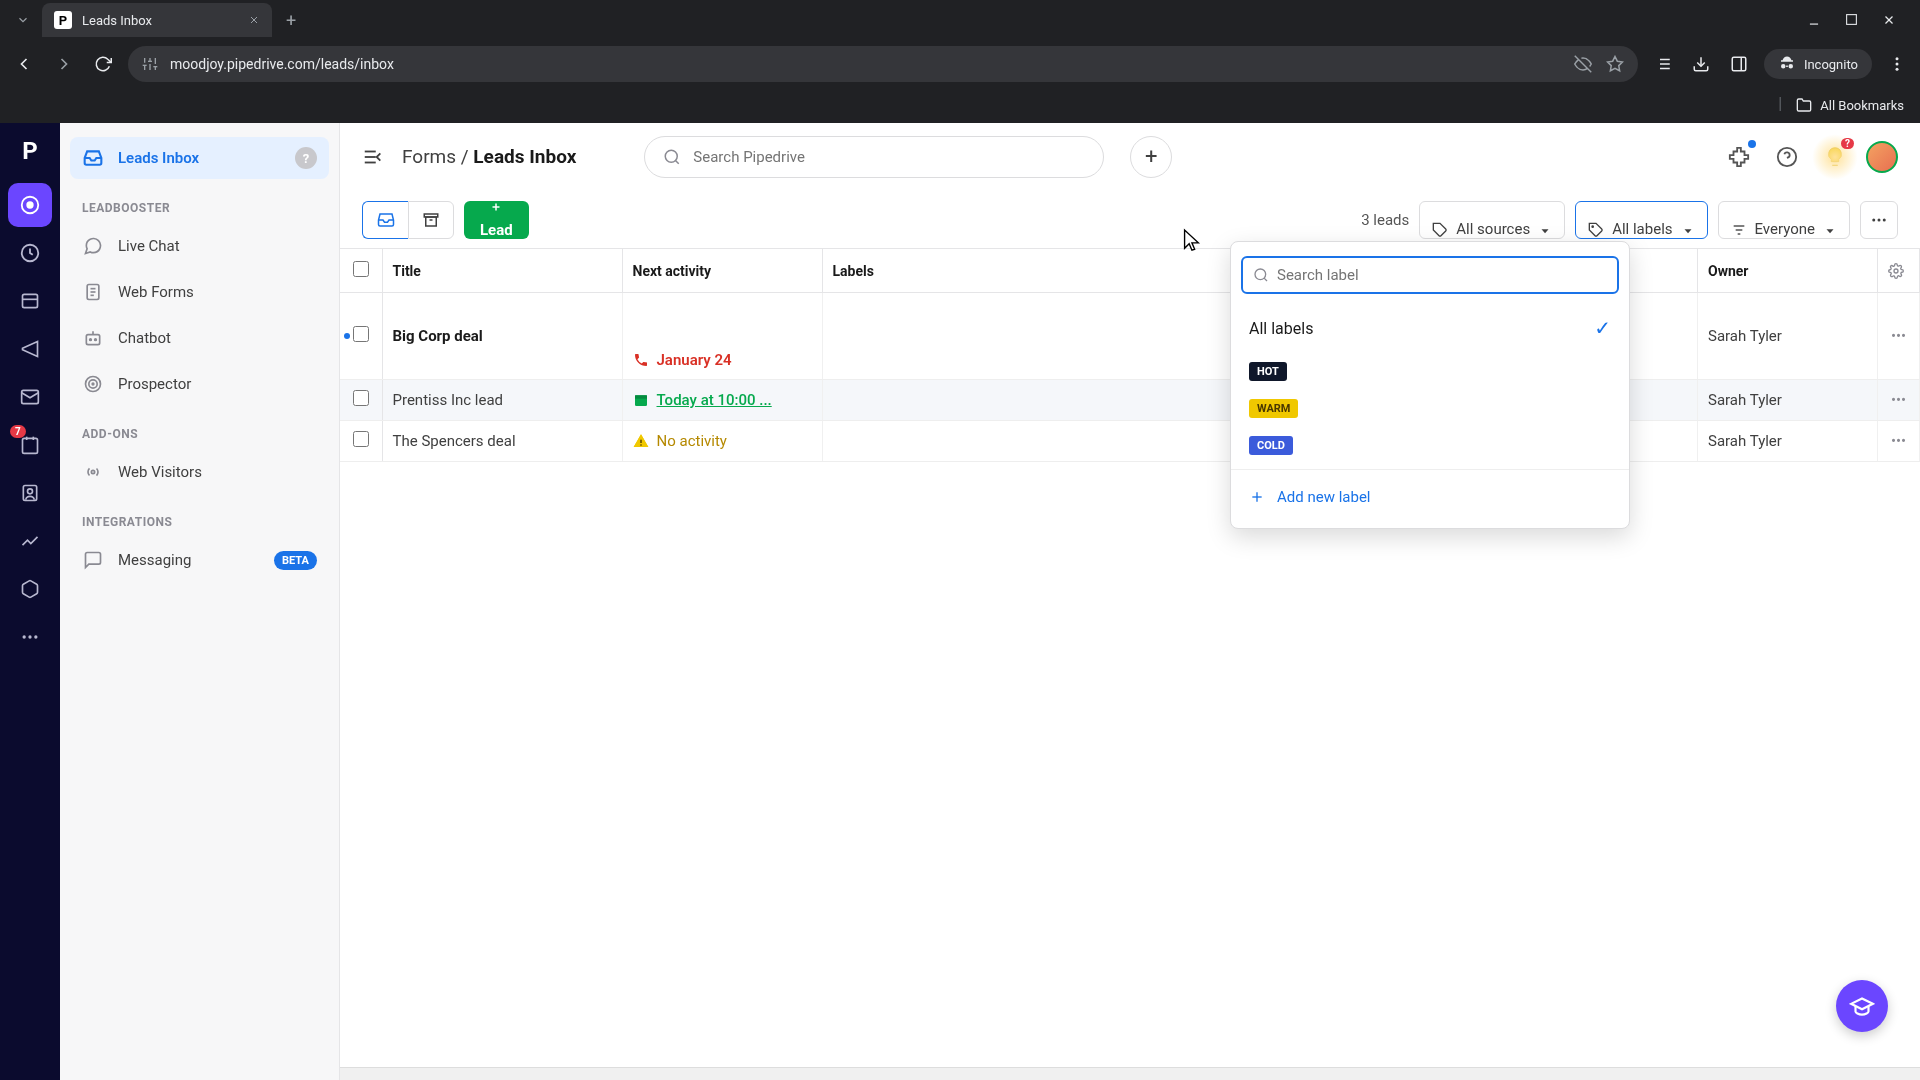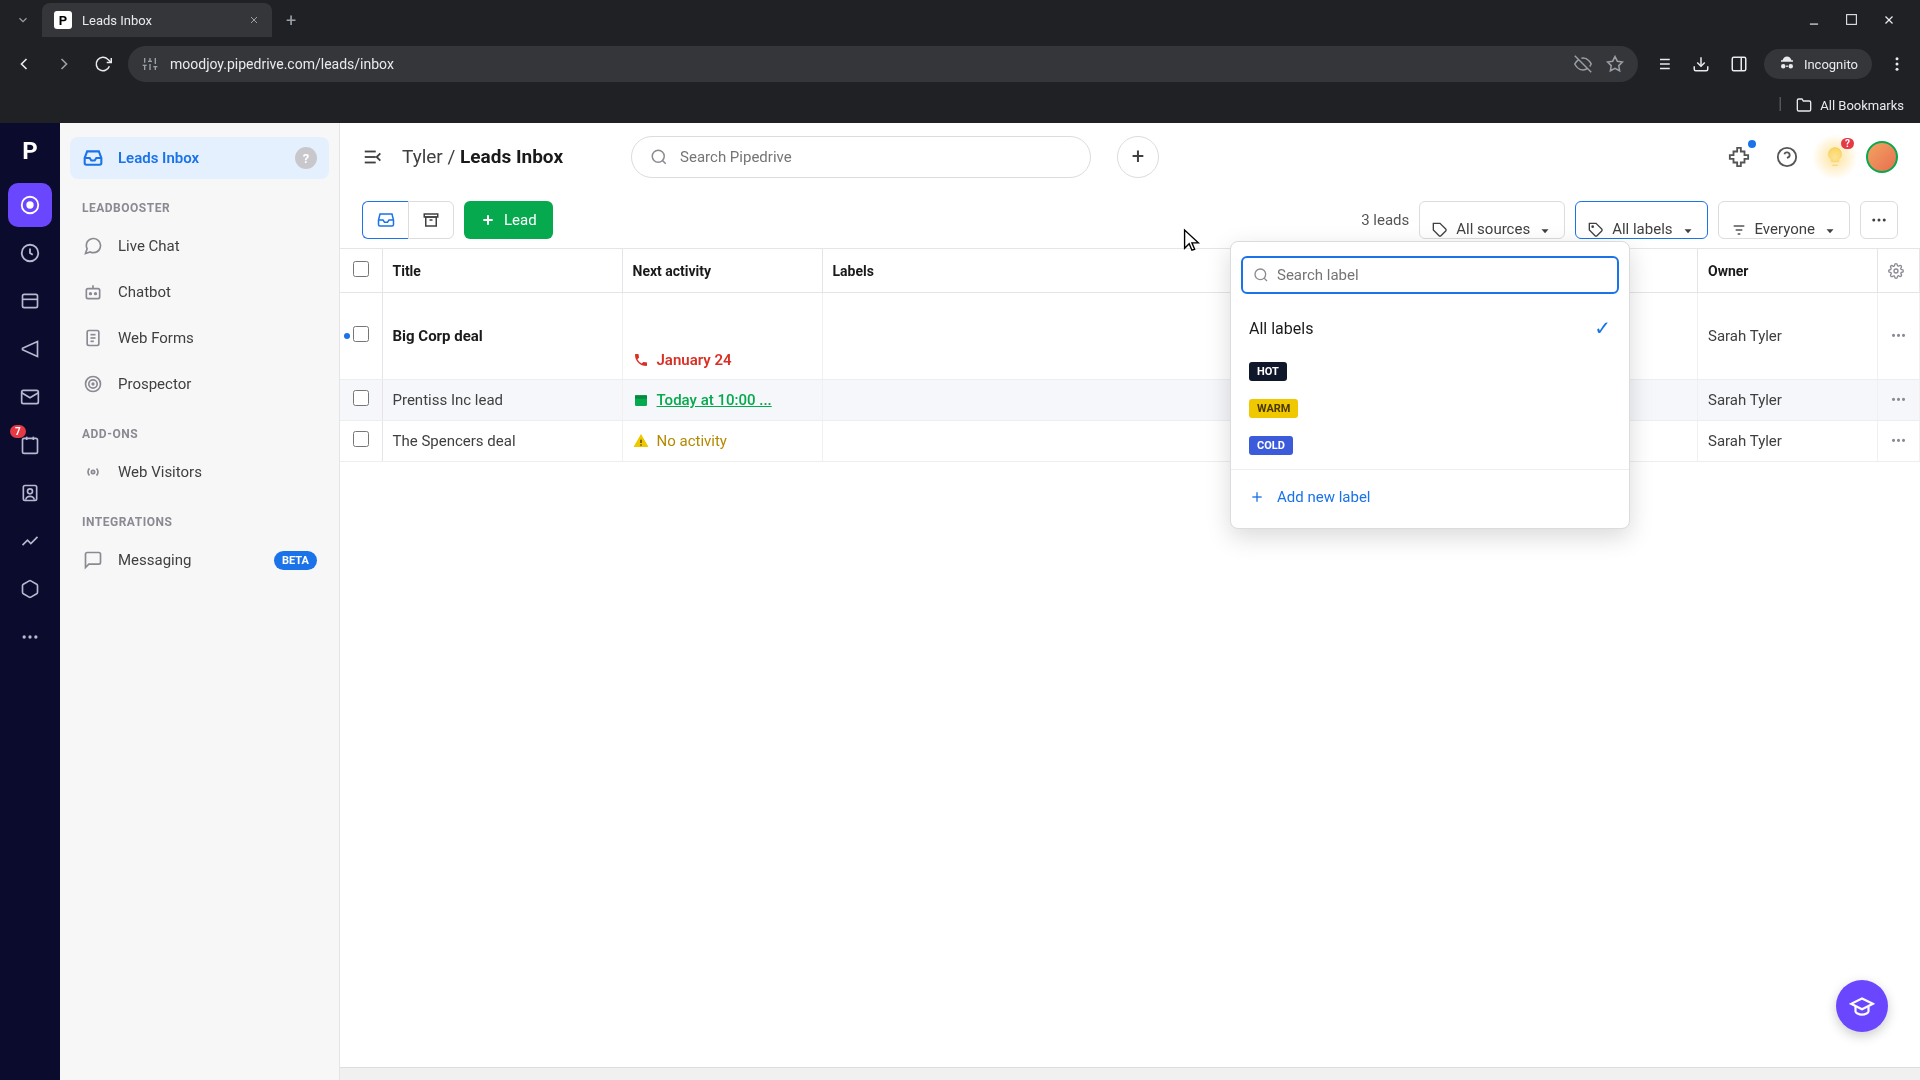--- a/index.html
+++ b/index.html
@@ -63,21 +63,21 @@
 .red-dot { position:absolute; top:-2px; right:-2px; background:#e63946; color:#fff; font-size:10px; border-radius:8px; padding:0 4px; font-weight:700; }
 .blue-dot { position:absolute; top:0; right:0; width:8px; height:8px; background:#1a73e8; border-radius:50%; }
 .avatar { width:32px; height:32px; border-radius:50%; background:linear-gradient(135deg,#f4a261,#e76f51); border:2px solid #06a94d; }
 
 .filterbar { height:58px; border-bottom:1px solid #e5e5e7; display:flex; align-items:center; padding:0 22px; gap:10px; position:relative; }
 .view-group { display:flex; }
 .view-btn { width:46px; height:38px; border:1px solid #dcdcde; display:flex; align-items:center; justify-content:center; color:#404040; cursor:pointer; }
 .view-btn:first-child { border-radius:6px 0 0 6px; border-right:none; }
 .view-btn:last-child { border-radius:0 6px 6px 0; }
 .view-btn.active { border-color:#1a73e8; color:#1a73e8; position:relative; z-index:1; }
-.lead-btn { background:#06a94d; color:#fff; border:none; border-radius:6px; height:38px; padding:0 16px; display:flex; align-items:center; gap:8px; font-size:15px; font-weight:400; cursor:pointer; }
+.lead-btn { background:#06a94d; color:#fff; border:none; border-radius:6px; height:38px; padding:0 16px; display:flex; align-items:center; gap:8px; font-size:15px; font-weight:700; cursor:pointer;flex-direction:column; }
 .lead-count { margin-left:auto; color:#555; font-size:15px; }
 .filter-btn { height:38px; border:1px solid #dcdcde; border-radius:6px; padding:0 12px; display:flex; align-items:flex-end; gap:8px; color:#404040; cursor:pointer; font-size:15px; background:#fff; }
 .filter-btn.active { border-color:#1a73e8; }
 .more-btn { width:38px; height:38px; border:1px solid #dcdcde; border-radius:6px; display:flex; align-items:center; justify-content:center; cursor:pointer; color:#404040; }
 
 .table-wrap { flex:1; overflow:auto; position:relative; }
 table { width:100%; border-collapse:collapse; }
 th { text-align:left; font-size:14px; font-weight:700; color:#1a1a1a; padding:12px 10px; border-bottom:1px solid #e5e5e7; border-right:1px solid #e5e5e7; background:#fff;margin-left:7px; }
 th:first-child, td:first-child { width:42px; text-align:center; border-right:1px solid #e5e5e7; }
 td { padding:10px; border-bottom:1px solid #eee; border-right:1px solid #f0f0f0; font-size:15px; color:#404040; }
@@ -329,38 +329,38 @@
       <span class="sb-icon">
           <svg width="20" height="20" viewBox="0 0 24 24" fill="none" stroke="currentColor" stroke-width="2">
             <path d="M21 11.5a8.38 8.38 0 0 1-.9 3.8 8.5 8.5 0 0 1-7.6 4.7 8.38 8.38 0 0 1-3.8-.9L3 21l1.9-5.7a8.38 8.38 0 0 1-.9-3.8 8.5 8.5 0 0 1 4.7-7.6 8.38 8.38 0 0 1 3.8-.9h.5a8.48 8.48 0 0 1 8 8v.5z"></path>
           </svg>
         </span>
       <span>Live Chat</span>
     </div>
     <div class="sidebar-item">
       <span class="sb-icon">
           <svg width="20" height="20" viewBox="0 0 24 24" fill="none" stroke="currentColor" stroke-width="2">
+            <rect x="5" y="3" width="14" height="18" rx="2"></rect>
+            <line x1="9" y1="8" x2="15" y2="8"></line>
+            <line x1="9" y1="12" x2="15" y2="12"></line>
+            <line x1="9" y1="16" x2="13" y2="16"></line>
+          </svg>
+        </span>
+      <span>Web Forms</span>
+    </div>
+    <div class="sidebar-item">
+      <span class="sb-icon">
+          <svg width="20" height="20" viewBox="0 0 24 24" fill="none" stroke="currentColor" stroke-width="2">
             <rect x="4" y="8" width="16" height="12" rx="2"></rect>
             <circle cx="9" cy="14" r="1" fill="currentColor"></circle>
             <circle cx="15" cy="14" r="1" fill="currentColor"></circle>
             <line x1="12" y1="4" x2="12" y2="8"></line>
           </svg>
         </span>
       <span>Chatbot</span>
-    </div>
-    <div class="sidebar-item">
-      <span class="sb-icon">
-          <svg width="20" height="20" viewBox="0 0 24 24" fill="none" stroke="currentColor" stroke-width="2">
-            <rect x="5" y="3" width="14" height="18" rx="2"></rect>
-            <line x1="9" y1="8" x2="15" y2="8"></line>
-            <line x1="9" y1="12" x2="15" y2="12"></line>
-            <line x1="9" y1="16" x2="13" y2="16"></line>
-          </svg>
-        </span>
-      <span>Web Forms</span>
     </div>
     <div class="sidebar-item">
       <span class="sb-icon">
           <svg width="20" height="20" viewBox="0 0 24 24" fill="none" stroke="currentColor" stroke-width="2">
             <circle cx="12" cy="12" r="9"></circle>
             <circle cx="12" cy="12" r="5"></circle>
             <circle cx="12" cy="12" r="1" fill="currentColor"></circle>
           </svg>
         </span>
       <span>Prospector</span>
@@ -395,21 +395,21 @@
     <div class="topbar">
       <span class="menu-toggle">
           <svg width="22" height="22" viewBox="0 0 24 24" fill="none" stroke="currentColor" stroke-width="2">
             <line x1="3" y1="6" x2="15" y2="6"></line>
             <line x1="3" y1="12" x2="15" y2="12"></line>
             <line x1="3" y1="18" x2="15" y2="18"></line>
             <polyline points="20 8 16 12 20 16"></polyline>
           </svg>
         </span>
       <div class="breadcrumb">
-        <span>Tyler</span>
+        <span>Forms</span>
         <span> / </span>
         <span class="current">Leads Inbox</span>
       </div>
       <div class="search-pill">
         <svg width="18" height="18" viewBox="0 0 24 24" fill="none" stroke="currentColor" stroke-width="2">
             <circle cx="11" cy="11" r="8"></circle>
             <line x1="21" y1="21" x2="16.65" y2="16.65"></line>
           </svg>
         <input placeholder="Search Pipedrive" style="">
       </div>

